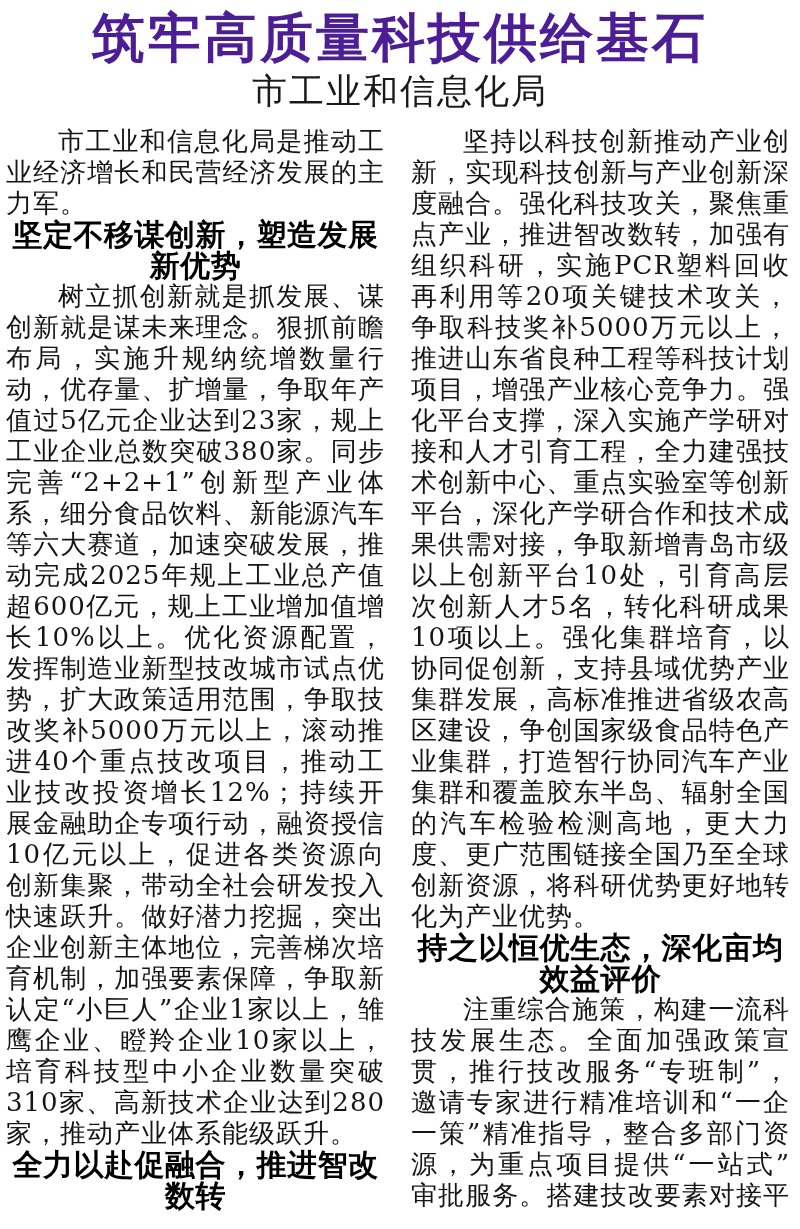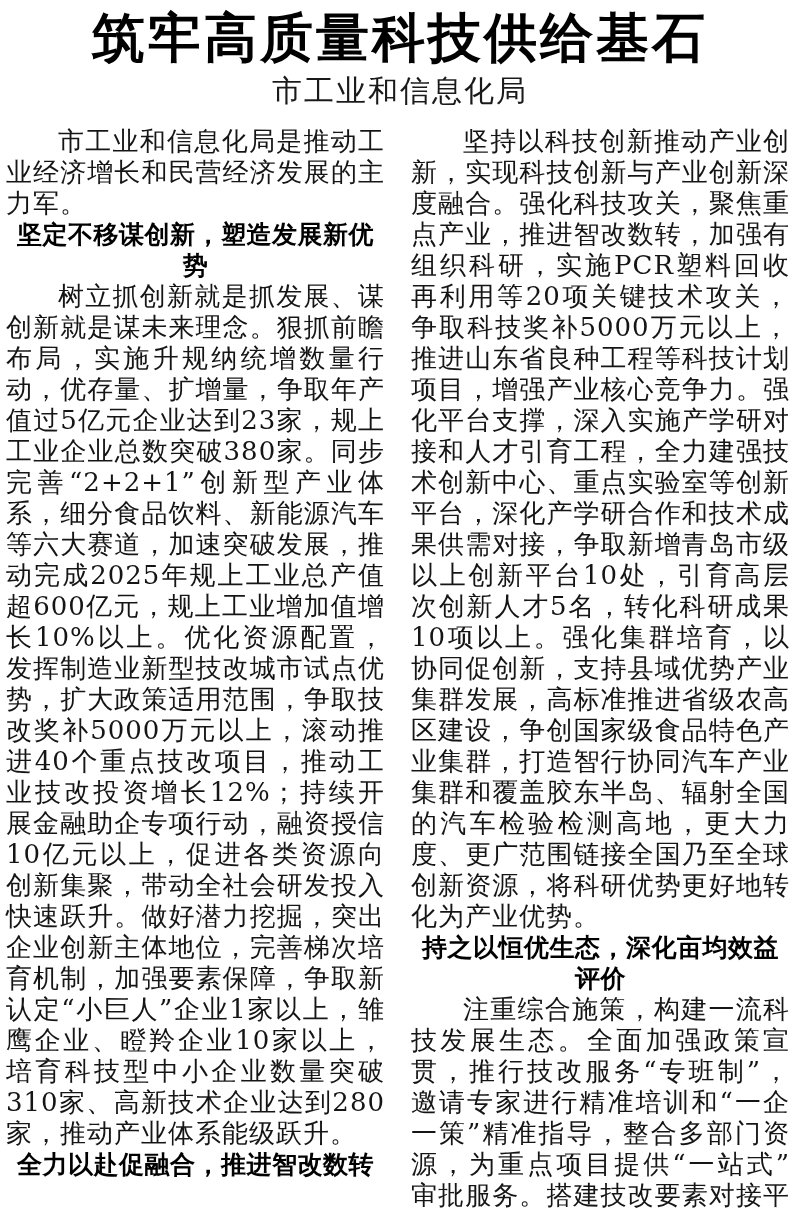--- a/index.html
+++ b/index.html
@@ -17,27 +17,27 @@
     box-sizing: border-box;
     font-family: "DejaVu Serif", "Liberation Serif", serif;
   }
   .title {
     margin: 8px 0 0 0;
     text-align: center;
     font-size: 53px;
     line-height: 58px;
     font-weight: 900;
     letter-spacing: 3px;
-    color: #000000;
+    color: #4c1d95;
     font-family: "DejaVu Serif", "Liberation Serif", serif;
   }
   .subtitle {
     margin: 6px 0 0 0;
     text-align: center;
-    font-size: 30px;
+    font-size: 35px;
     line-height: 38px;
     font-weight: 400;
     letter-spacing: 2px;
     color: #1a1a1a;
   }
   .article {
     margin-top: 16px;
     padding: 0 10px 0 6px;
     height: 1092px;
     column-count: 2;
@@ -50,21 +50,21 @@
     text-justify: inter-ideograph;
     color: #151515;
     overflow: hidden;
   }
   .para {
     margin: 0;
     text-indent: 2em;
   }
   .heading {
     margin: 0;
-    font-size: 25px;
+    font-size: 30px;
     line-height: 31px;
     font-weight: 700;
     text-align: center;
     text-indent: 0;
     letter-spacing: 0.5px;
     color: #000000;
     font-family: "DejaVu Sans", "Liberation Sans", sans-serif;
     break-inside: avoid;
   }
 </style>

